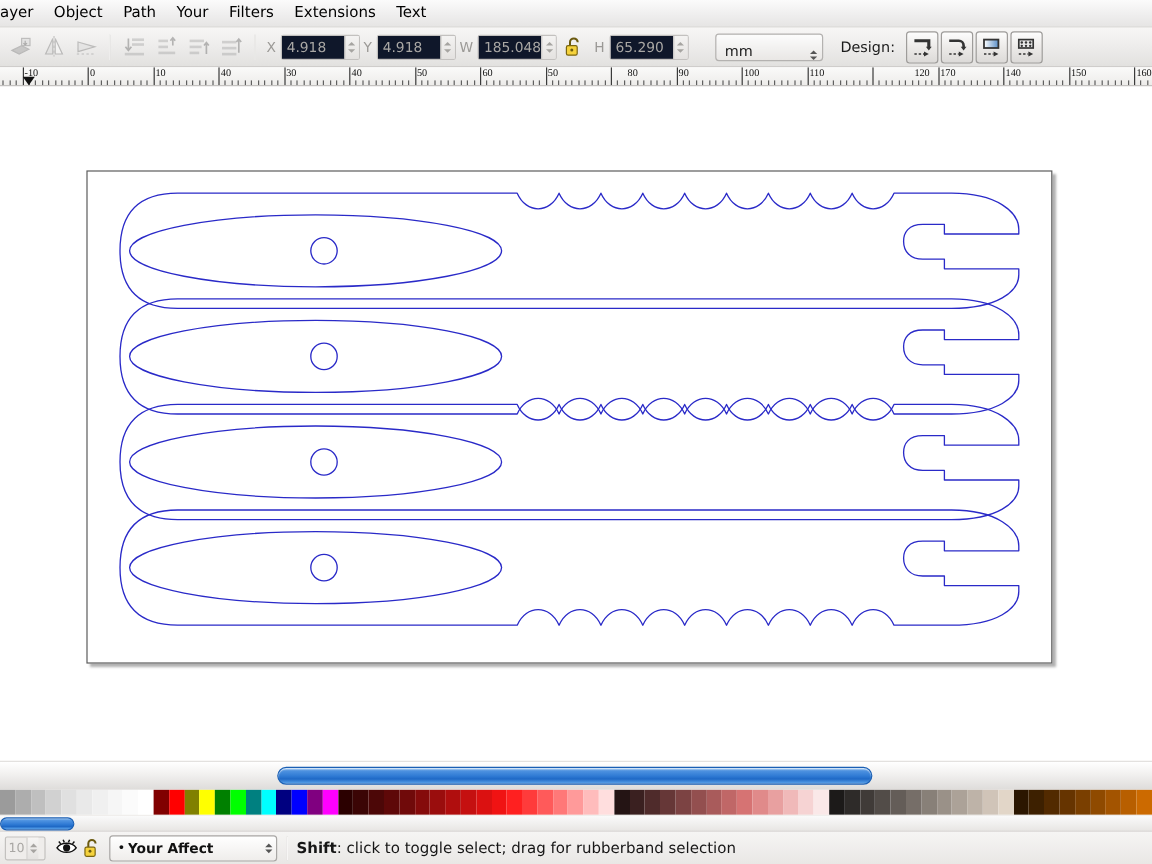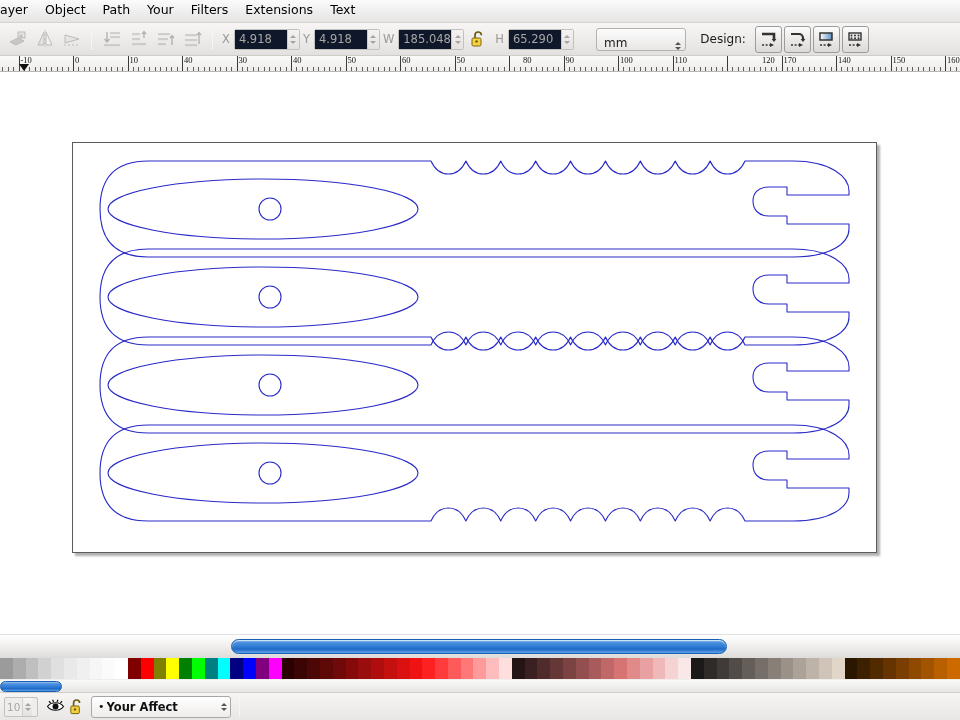--- a/index.html
+++ b/index.html
@@ -745,15 +745,18 @@
       <span style="font-size:11px;color:#111;margin-right:2px;">•</span>
       <div class="ltxt">Your Affect</div>
       <div class="updown">
           <i class="ar-up"></i>
           <i class="ar-dn"></i>
         </div>
     </div>
 
     <div class="status-sep"></div>
 
+    <div class="status-msg">
+      <b>Shift</b><span>: click to toggle select; drag for rubberband selection</span>
+    </div>
   </div>
 
 </div>
 
 </body></html>

